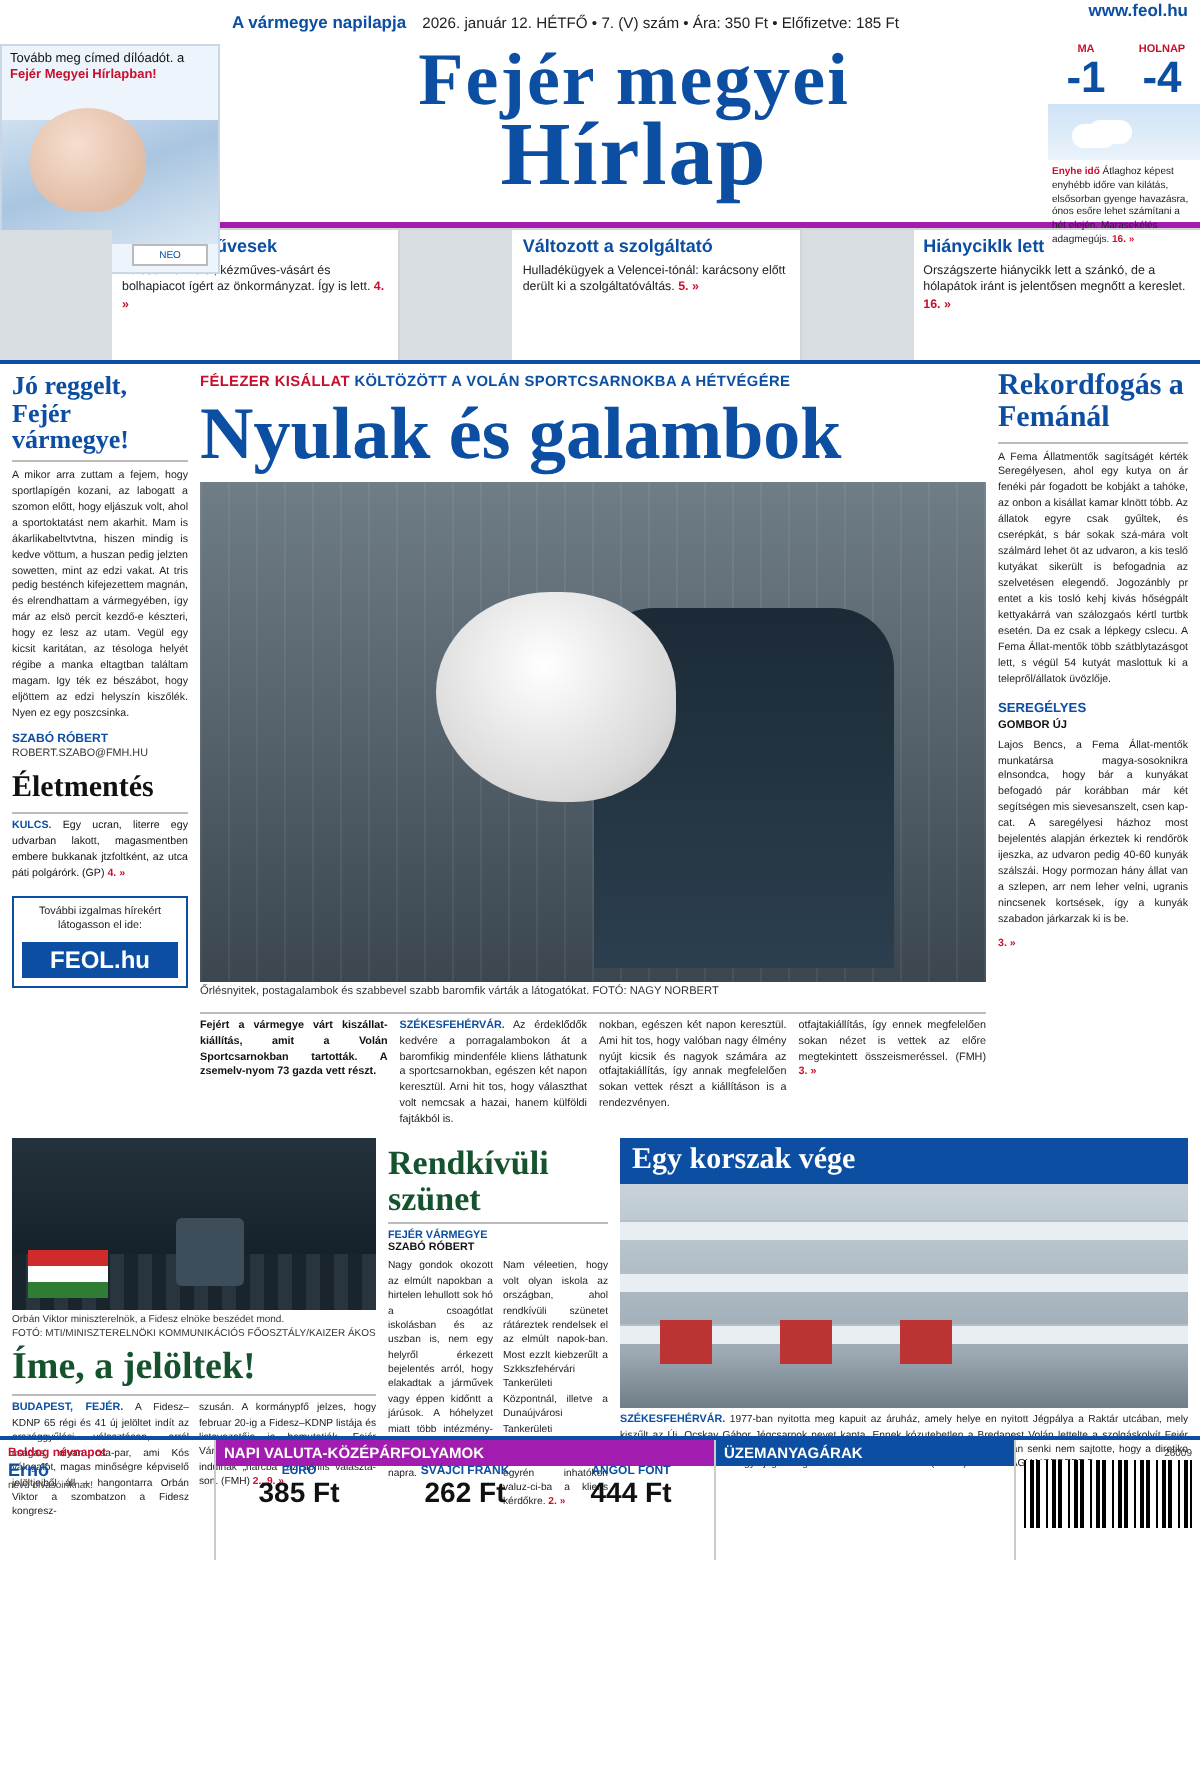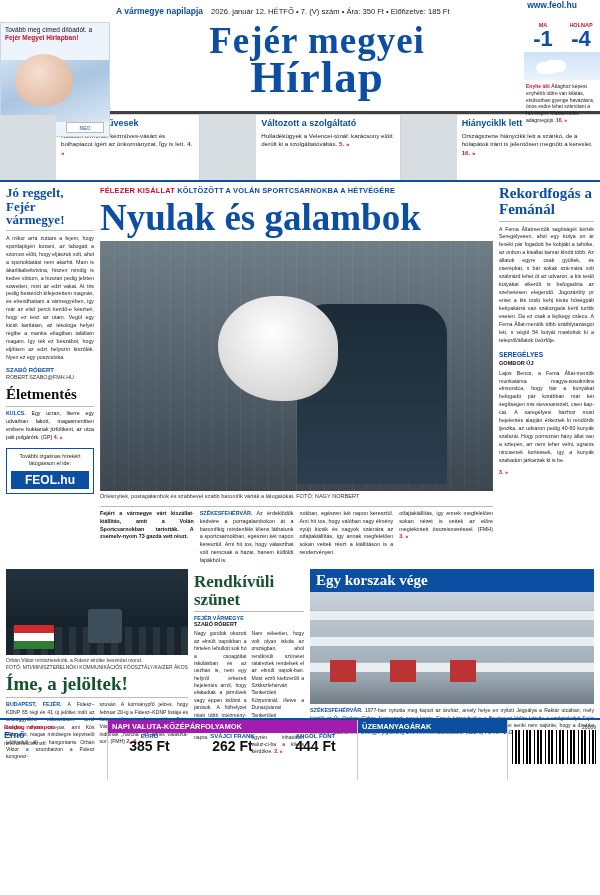--- a/index.html
+++ b/index.html
@@ -12,24 +12,24 @@
     overflow:hidden;
   }
   .page { position:relative; width:600px; height:780px; background:#fff; }
 
   
   .topbar { display:flex; height:22px; align-items:stretch; font-family:"Liberation Sans", sans-serif; }
   .topbar .promo-left { width:110px; background:#fff; }
   .topbar .mid { flex:1; display:flex; align-items:center; padding-left:6px; font-size:8px; color:#111; }
   .topbar .mid .lead { color:#0b4ea2; font-weight:bold; font-size:8.5px; margin-right:8px; }
   .topbar .mid .meta { color:#222; font-size:7.6px; }
-  .topbar .site { width:90px; text-align:center; padding-right:6px; font-size:8.5px; color:#0b4ea2; font-weight:bold; }
-
-  
-  .masthead { position:relative; height:92px; border-bottom:3px solid #404040;padding-left:16px; }
+  .topbar .site { width:90px; text-align:right; padding-right:6px; font-size:8.5px; color:#0b4ea2; font-weight:bold; }
+
+  
+  .masthead { position:relative; height:92px; border-bottom:3px solid #a21caf;padding-left:16px; }
   .promo-box {
     position:absolute; left:0; top:0; width:110px; height:115px;
     border:1px solid #c9d6e6; background:#eef4fb; overflow:hidden;
   }
   .promo-box .pb-title { font-size:6.5px; color:#111; padding:3px 4px 0 4px; line-height:1.25; font-family:"Liberation Sans", sans-serif;}
   .promo-box .pb-title b { color:#c8102e; }
   .promo-box .pb-img { position:absolute; left:0; bottom:14px; width:110px; height:62px;
     background:linear-gradient(160deg,#cfe0f0 0%,#a9c5e0 45%,#dbe8f4 100%); }
   .promo-box .pb-face { position:absolute; left:14px; bottom:16px; width:58px; height:52px; border-radius:50% 50% 45% 45%;
     background:radial-gradient(circle at 40% 35%, #f6ded0, #e2bda6 70%); }

